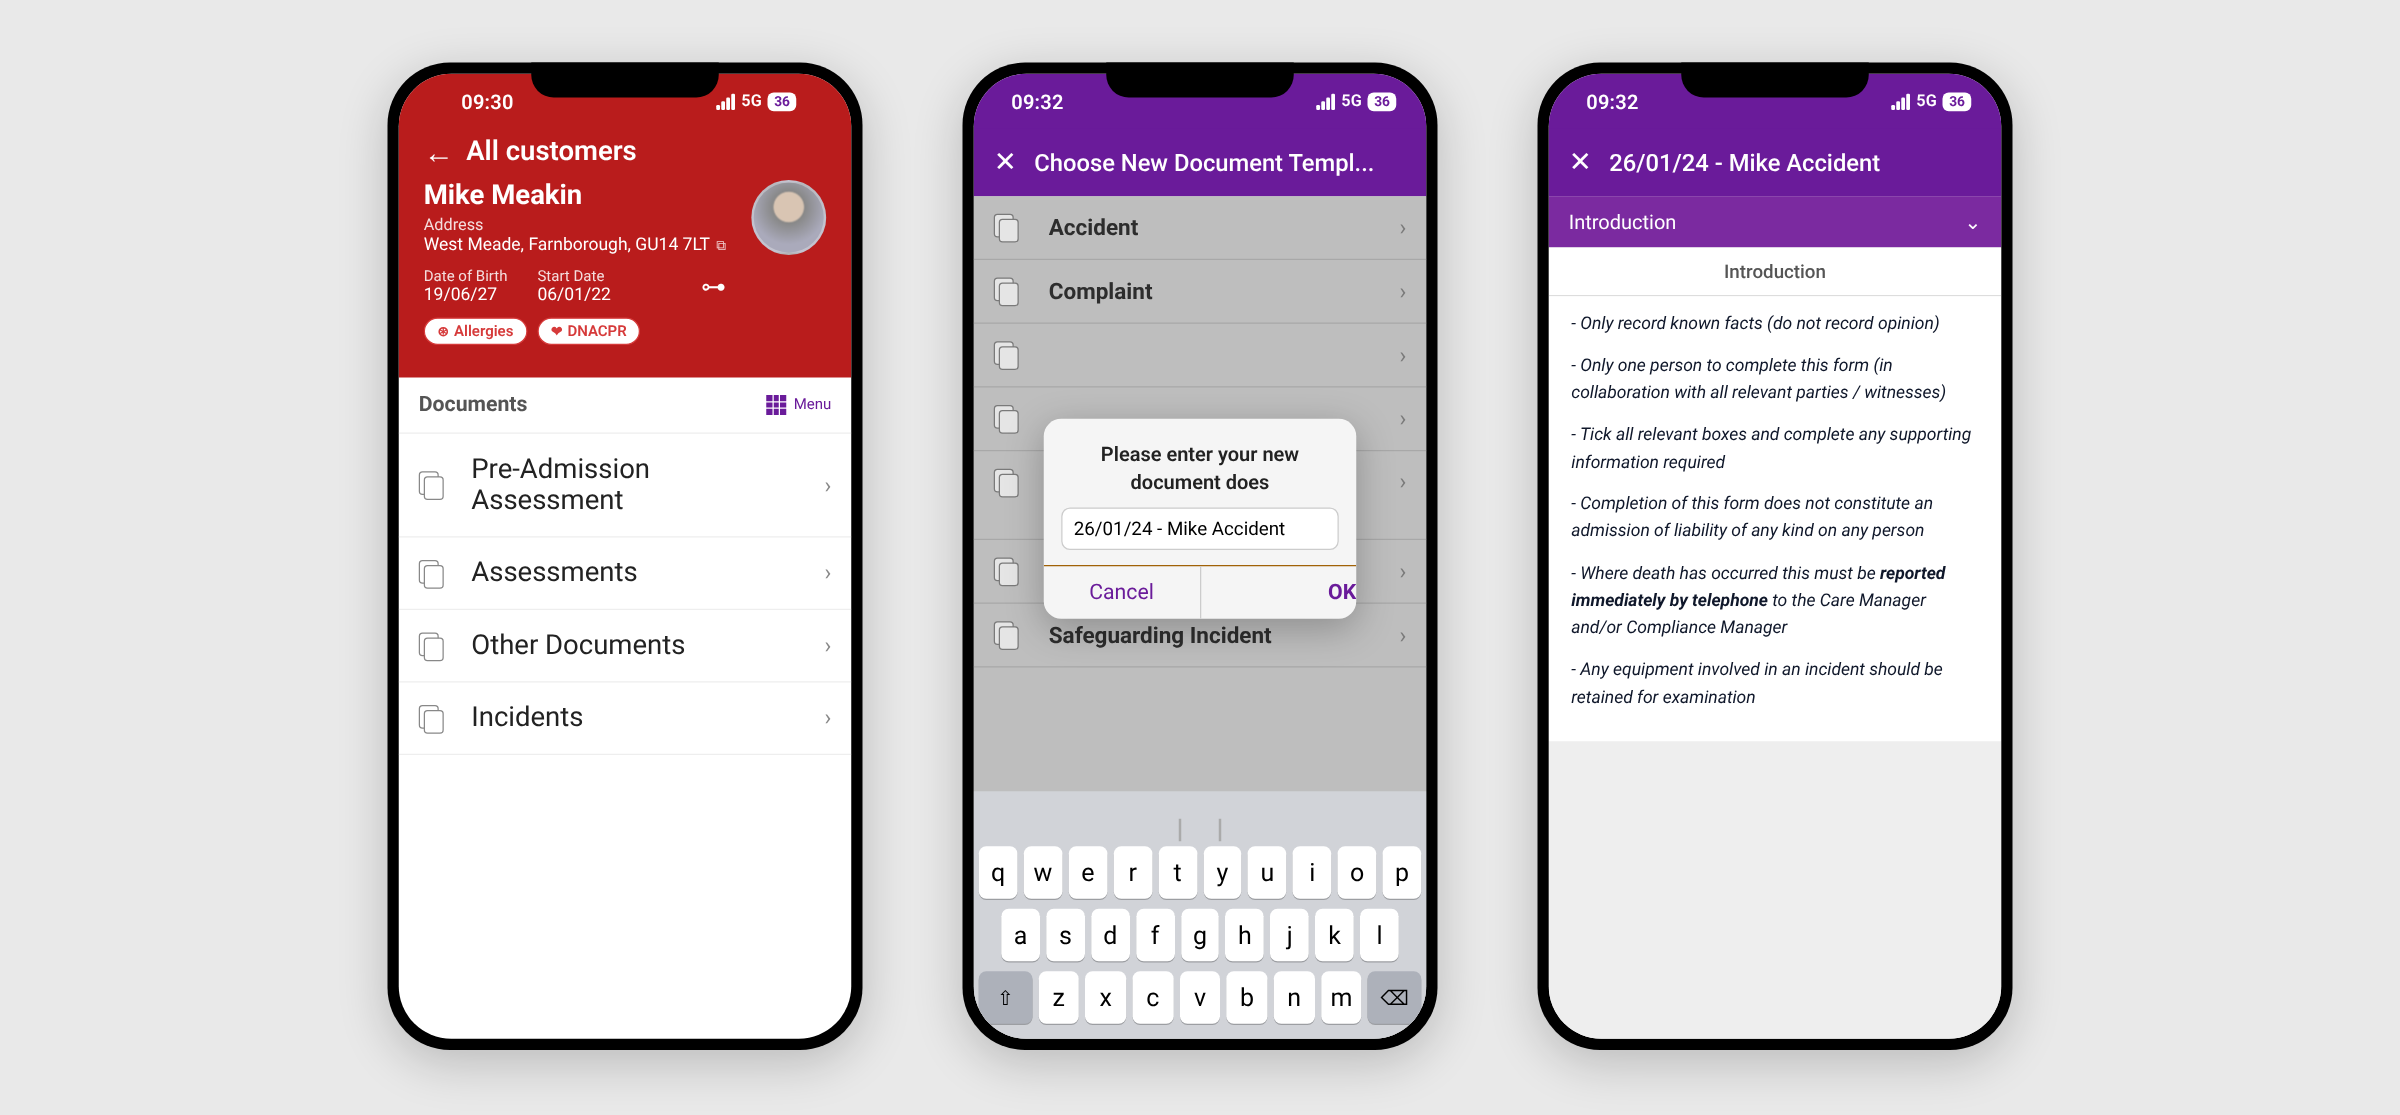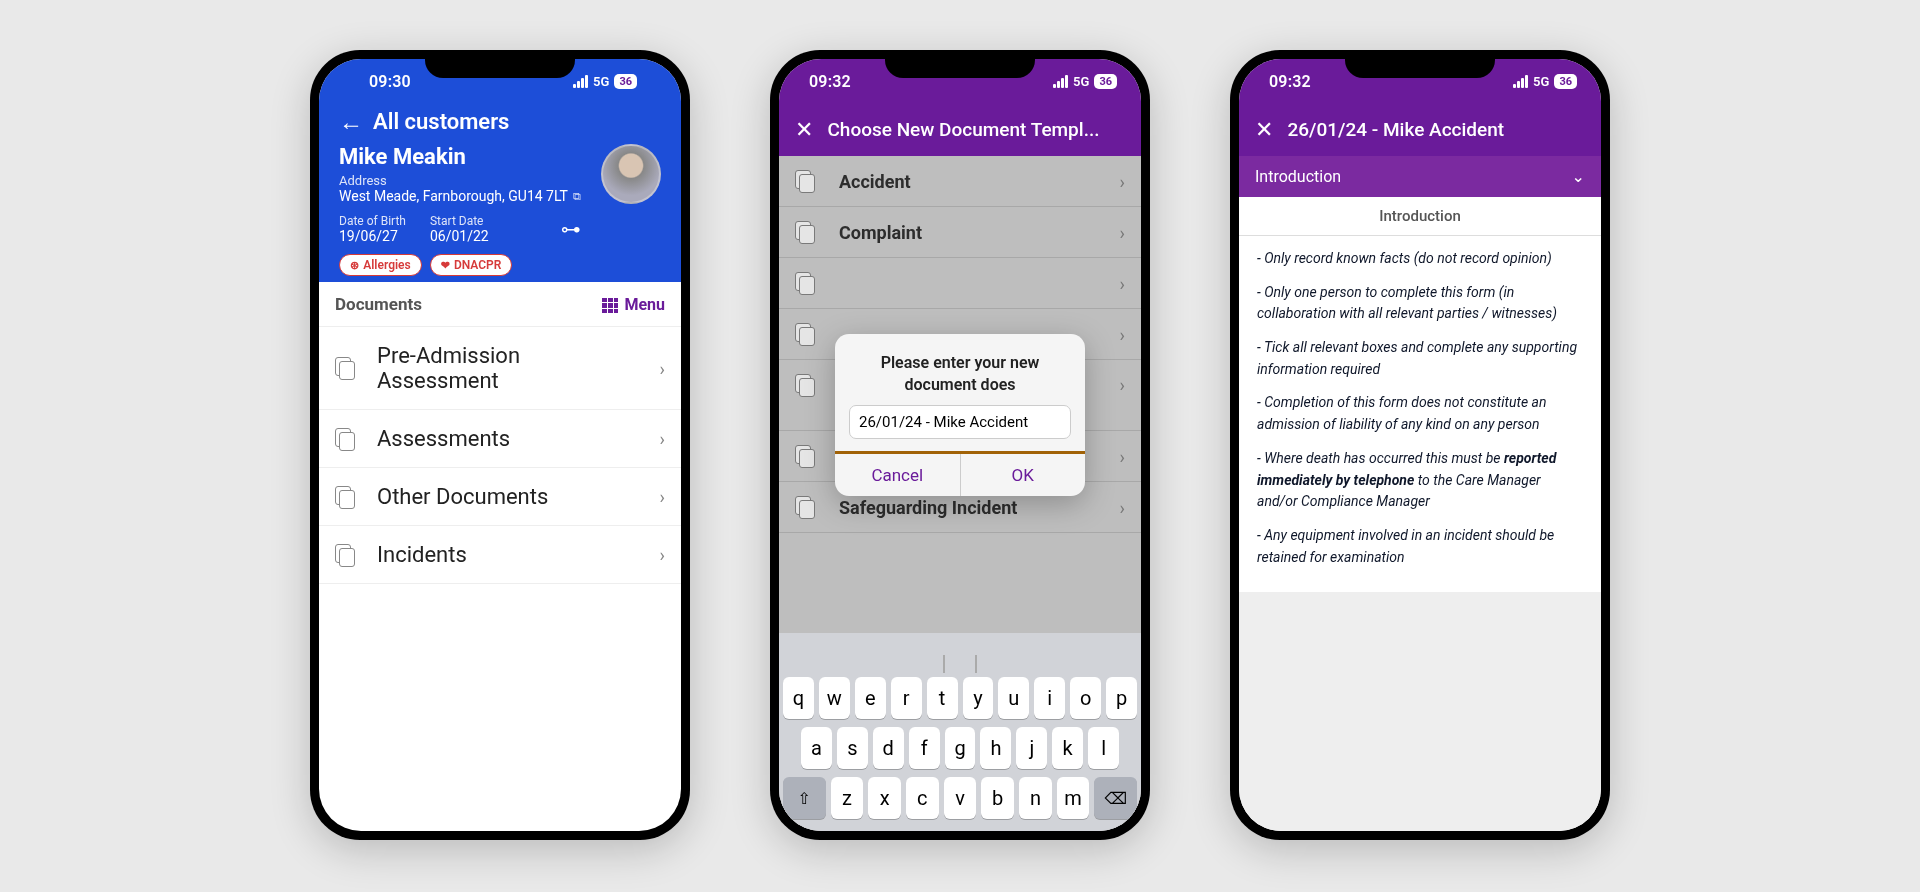--- a/index.html
+++ b/index.html
@@ -9,40 +9,40 @@
 .screen { width:100%; height:100%; border-radius:42px; overflow:hidden; background:#fff; position:relative; display:flex; flex-direction:column; }
 .status-bar { height:44px; display:flex; justify-content:space-between; align-items:center; padding:0 24px 0 30px; font-size:16px; font-weight:600; color:#fff; position:relative; z-index:60; }
 .status-bar .time { letter-spacing:.2px; }
 .status-icons { display:flex; align-items:center; gap:5px; }
 .signal { display:flex; gap:1px; align-items:flex-end; }
 .signal span { width:3px; background:#fff; border-radius:1px; }
 .signal span:nth-child(1){height:4px;} .signal span:nth-child(2){height:7px;} .signal span:nth-child(3){height:10px;} .signal span:nth-child(4){height:13px;}
 .pill { background:#fff; color:#6a1b9a; font-size:11px; font-weight:700; padding:0 5px; border-radius:5px; line-height:15px; }
 .g5 { font-size:13px; font-weight:600; }
 
-.hdr-purple { background:#1d4ed8; padding:0 20px 6px; color:#fff; }
+.hdr-purple { background:#b91c1c; padding:0 20px 26px; color:#fff; }
 .back-row { display:flex; align-items:center; gap:10px; padding:6px 0 10px; }
 .back-arrow { font-size:24px; line-height:1; }
 .back-text { font-size:22px; font-weight:600; }
 .profile-row { display:flex; justify-content:space-between; align-items:flex-start; }
 .cust-name { font-size:22px; font-weight:700; margin-bottom:4px; }
 .cust-addr-label { font-size:13px; opacity:.85; }
 .cust-addr { font-size:14px; margin-bottom:10px; display:flex; align-items:center; gap:5px; }
 .ext-icon { font-size:11px; opacity:.8; }
 .avatar { width:60px; height:60px; border-radius:50%; background:radial-gradient(circle at 50% 35%,#d9c5b3 25%,#888 28%,#aab 65%); border:2px solid rgba(255,255,255,.3); }
 .meta-row { display:flex; gap:24px; align-items:center; }
 .meta-col .lbl{font-size:12px; opacity:.85;} .meta-col .val{font-size:14px;}
 .key-icon { margin-left:auto; font-size:20px; }
 .tags { display:flex; gap:8px; margin-top:10px; }
 .tag { background:#fff; border-radius:14px; padding:3px 10px; font-size:12px; font-weight:600; display:flex; align-items:center; gap:4px; }
 .tag.red { color:#d63a3a; border:1px solid #d63a3a; }
 .tag-ico { font-size:11px; }
 .section-bar { display:flex; justify-content:space-between; align-items:center; padding:12px 16px; border-bottom:1px solid #eee; }
 .section-title { font-size:17px; font-weight:700; color:#555; }
-.menu-btn { display:flex; align-items:flex-end; gap:6px; color:#6a1b9a; font-weight:700; font-size:16px; }
+.menu-btn { display:flex; align-items:flex-start; gap:6px; color:#6a1b9a; font-weight:400; font-size:12px; }
 .grid-icon { width:16px; height:16px; display:grid; grid-template-columns:1fr 1fr 1fr; grid-template-rows:1fr 1fr 1fr; gap:1px; }
 .grid-icon span{background:#6a1b9a;}
 .doc-list { list-style:none; }
 .doc-item { display:flex; align-items:center; padding:16px 16px; border-bottom:1px solid #eee; gap:20px; }
 .doc-icon { width:22px; height:22px; position:relative; flex-shrink:0; }
 .doc-icon::before,.doc-icon::after{content:"";position:absolute;border:1.5px solid #888;border-radius:3px;width:14px;height:17px;background:#fff;}
 .doc-icon::before{top:0;left:0;} .doc-icon::after{top:4px;left:4px;}
 .doc-label { flex:1; font-size:22px; font-weight:400; color:#222; }
 .chev { color:#888; font-size:18px; }
 
@@ -50,24 +50,24 @@
 .x-btn { font-size:22px; }
 .hdr2-title { font-size:19px; font-weight:500; white-space:nowrap; overflow:hidden; text-overflow:ellipsis; }
 .tmpl-list { background:#d4d4d4; flex:1; position:relative; }
 .tmpl-item { display:flex; align-items:center; padding:14px 16px; gap:22px; border-bottom:1px solid #bbb; }
 .tmpl-label { flex:1; font-size:18px; font-weight:700; color:#333; }
 .dim-overlay { position:absolute; inset:0; background:rgba(0,0,0,.1); }
 .modal { position:absolute; top:178px; left:50%; transform:translateX(-50%); width:250px; background:#f5f5f5; border-radius:14px; overflow:hidden; box-shadow:0 8px 30px rgba(0,0,0,.25); z-index:10; }
 .modal-body { padding:18px 14px 12px; text-align:center; }
 .modal-title { font-size:16px; font-weight:600; color:#222; line-height:1.35; margin-bottom:10px; }
 .modal-input { width:100%; border:1px solid #ccc; border-radius:7px; padding:7px 9px; font-size:15px; background:#fff; }
-.modal-btns { display:flex; border-top:3px solid #a16207; }
+.modal-btns { display:flex; border-top:1px solid #a16207; }
 .modal-btn { flex:1; padding:11px 0; font-size:17px; color:#6a1b9a; background:none; border:none; }
 .modal-btn:first-child{border-right:1px solid #ccc;}
-.modal-btn.ok{font-weight:400;}
+.modal-btn.ok{font-weight:700;text-align:right;}
 .keyboard { position:absolute; bottom:0; left:0; right:0; background:#d1d3d8; padding:8px 4px 4px; z-index:5; }
 .kb-bar { height:36px; display:flex; justify-content:center; align-items:flex-end; gap:30px; padding-bottom:4px;}
 .kb-bar span{width:2px;height:18px;background:#aaa;}
 .kb-row { display:flex; gap:5px; justify-content:center; margin-bottom:8px; }
 .key { background:#fff; border-radius:6px; min-width:30px; height:42px; flex:1; display:flex; align-items:center; justify-content:center; font-size:20px; box-shadow:0 1px 0 rgba(0,0,0,.25); }
 .key.spec { background:#adb1ba; font-size:16px; }
 
 .p3-content { flex:1; background:#eee; overflow:hidden; }
 .dropdown-bar { background:#7b2aa0; color:#fff; padding:11px 16px; display:flex; justify-content:space-between; align-items:center; font-size:16px; }
 .intro-head { background:#fff; text-align:center; padding:10px 0; font-size:15px; color:#555; font-weight:500; border-bottom:1px solid #ddd; }

